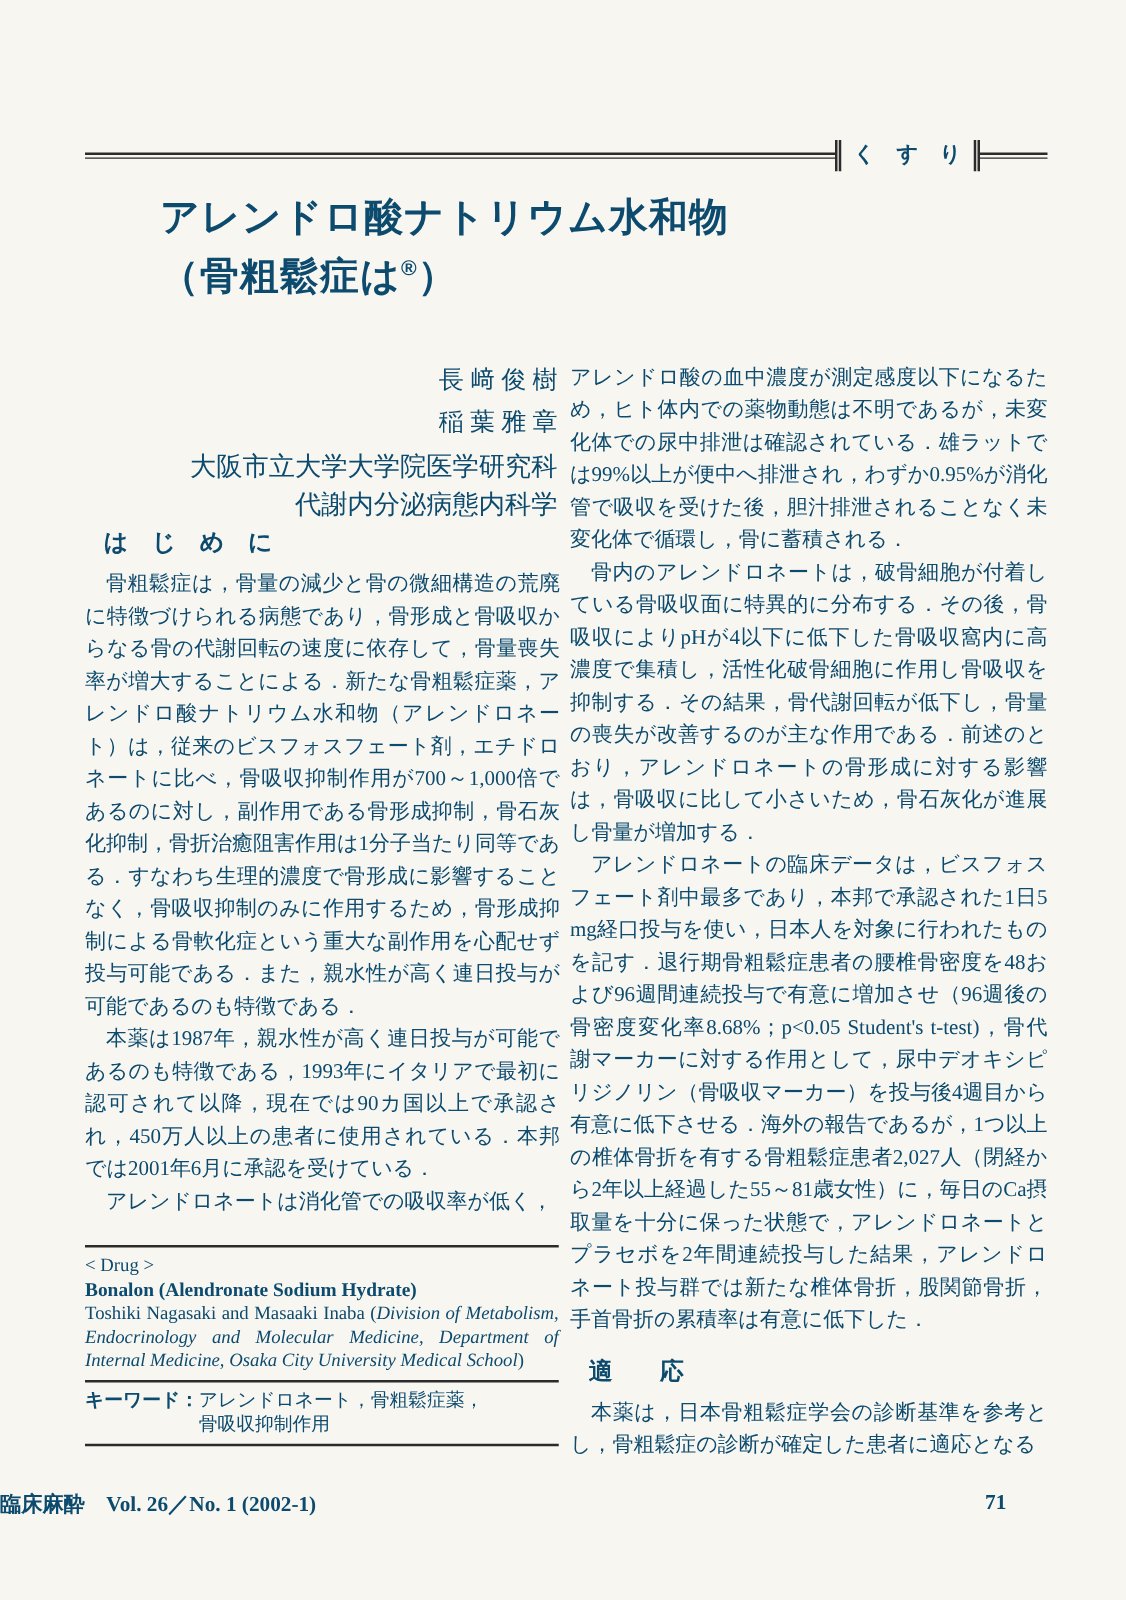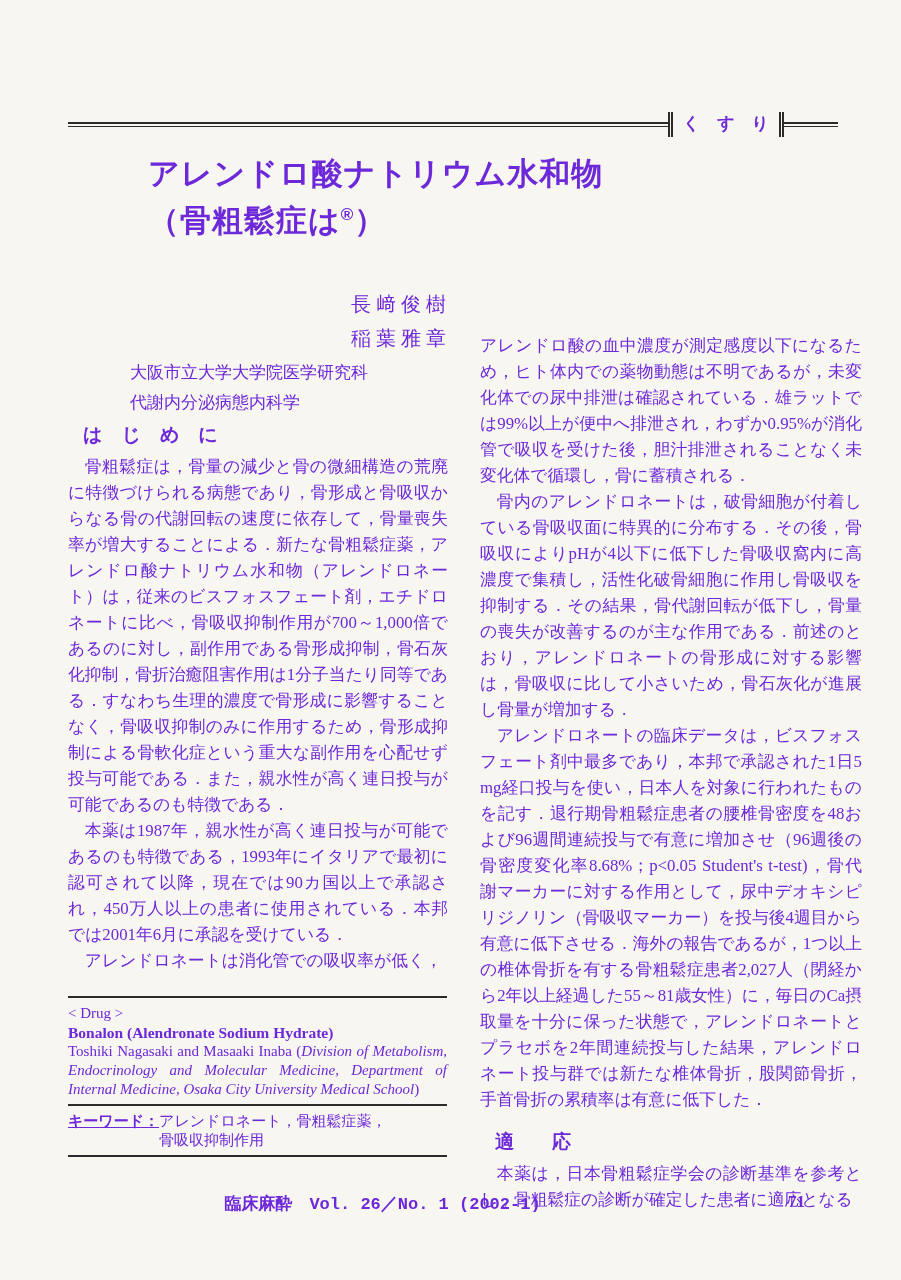--- a/index.html
+++ b/index.html
@@ -1,21 +1,21 @@
 <!DOCTYPE html>
 <html lang="ja"><head>
 <meta charset="utf-8">
 <style>
   html,body { margin:0; padding:0; background:#e9e8e4; }
   .page {
     position:relative;
     width:901px; height:1280px;
     margin:0 auto;
     background:#f7f6f1;
-    color:#6d28d9;
+    color:#0c4a6e;
     overflow:hidden;
     font-family:"Liberation Serif","DejaVu Serif",serif;
   }
 
   
   .header-rule {
     position:absolute; top:112px; left:68px; width:770px;
     display:flex; align-items:center;
   }
   .rule-line {
@@ -29,74 +29,74 @@
     border-left:5px double #2b2b2b;
     border-right:5px double #2b2b2b;
     padding:2px 10px 3px 10px;
     font-family:"Liberation Sans","DejaVu Sans",sans-serif;
     font-weight:700; font-size:17px; line-height:20px;
     white-space:nowrap;
   }
 
   
   .title {
-    position:absolute; top:150px; left:148px; margin:0;
+    position:absolute; top:150px; left:128px; margin:0;
     font-family:"Liberation Sans","DejaVu Sans",sans-serif;
     font-weight:700; font-size:31px; line-height:47px;
     letter-spacing:1px; white-space:nowrap;
   }
   .title sup { font-size:17px; vertical-align:super; line-height:0; }
 
   
   .authors { position:absolute; top:287px; left:68px; width:378px; }
   .author-name { text-align:right; font-size:20px; line-height:34px; white-space:pre; }
-  .affiliation { margin-top:3px; padding-left:62px; font-size:17px; line-height:30px; }
+  .affiliation { margin-top:3px; padding-left:62px; font-size:21px; line-height:30px;text-align:right; }
 
   
   .body-col {
     font-size:16.8px; line-height:26px;
     text-align:justify;
     text-justify:inter-ideograph;
   }
   .body-col p { margin:0; text-indent:1em; }
   .body-col p.no-indent { text-indent:0; }
   .sec-heading {
     font-family:"Liberation Sans","DejaVu Sans",sans-serif;
     font-weight:700; font-size:19px; line-height:27px;
     margin:0 0 6px 15px; text-align:left; white-space:pre;
   }
   .sec-heading.spaced-top { margin-top:15px; }
   .left-body  { position:absolute; top:421px; left:68px;  width:380px; }
-  .right-body { position:absolute; top:289px; left:480px; width:382px;margin-top:44px; }
+  .right-body { position:absolute; top:289px; left:456px; width:382px; }
 
   
   .footnote {
     position:absolute; top:996px; left:68px; width:379px;
     border-top:2px solid #2b2b2b;
     font-size:15px; line-height:19px;
   }
   .fn-drug-tag { margin-top:6px; }
   .fn-drug-name { font-weight:700; font-size:15.5px; }
   .fn-authors-en { text-align:justify; }
   .fn-authors-en .italic { font-style:italic; }
   .fn-keywords {
     margin-top:5px;
     border-top:2px solid #2b2b2b;
     border-bottom:2px solid #2b2b2b;
     padding:5px 0 6px 0;
     display:flex;
     font-family:"Liberation Sans","DejaVu Sans",sans-serif;
     font-size:15px; line-height:19px;
   }
-  .kw-label { font-weight:700; white-space:nowrap;text-decoration:underline; }
+  .kw-label { font-weight:700; white-space:nowrap; }
 
   
   .footer-citation {
     position:absolute; top:1192px; left:0; width:765px;
-    text-align:center; font-weight:700; font-size:17px;font-family:Liberation Mono, monospace;
+    text-align:left; font-weight:700; font-size:17px;
   }
   .footer-page {
     position:absolute; top:1192px; left:788px;
     font-weight:700; font-size:17px;
   }
 </style>
 </head>
 <body>
 
 <div class="page">

